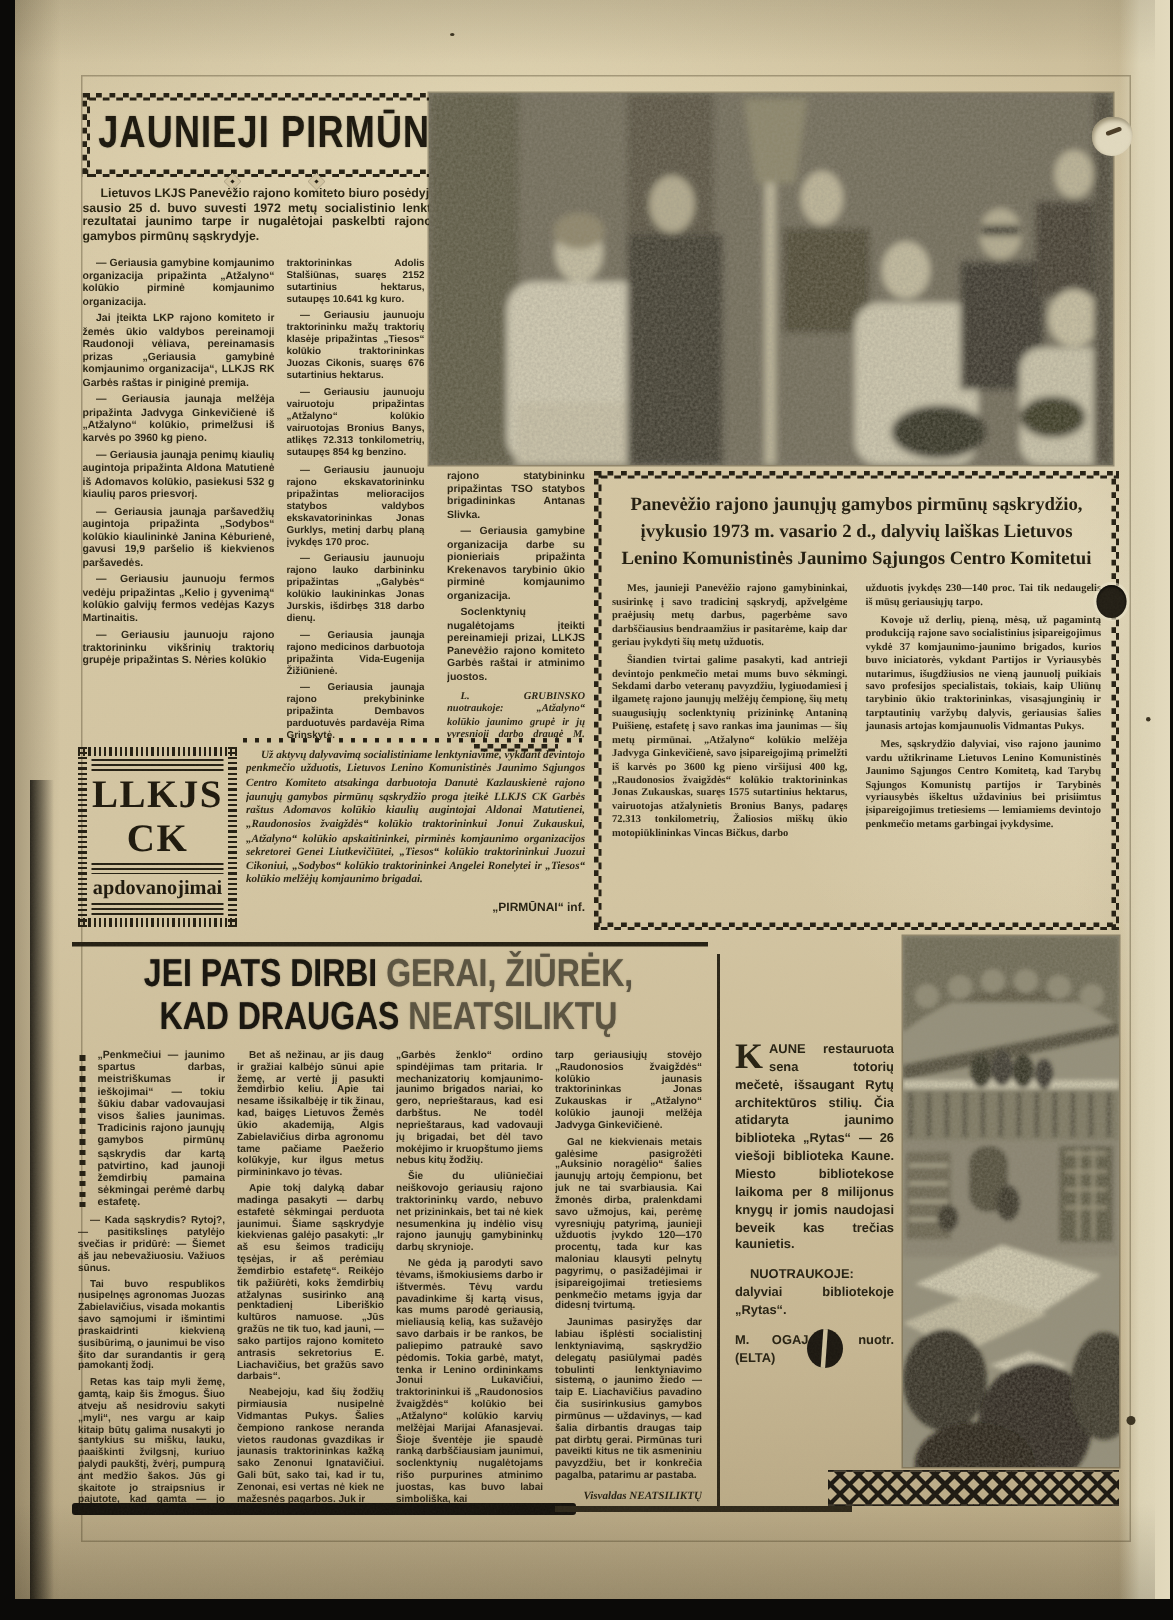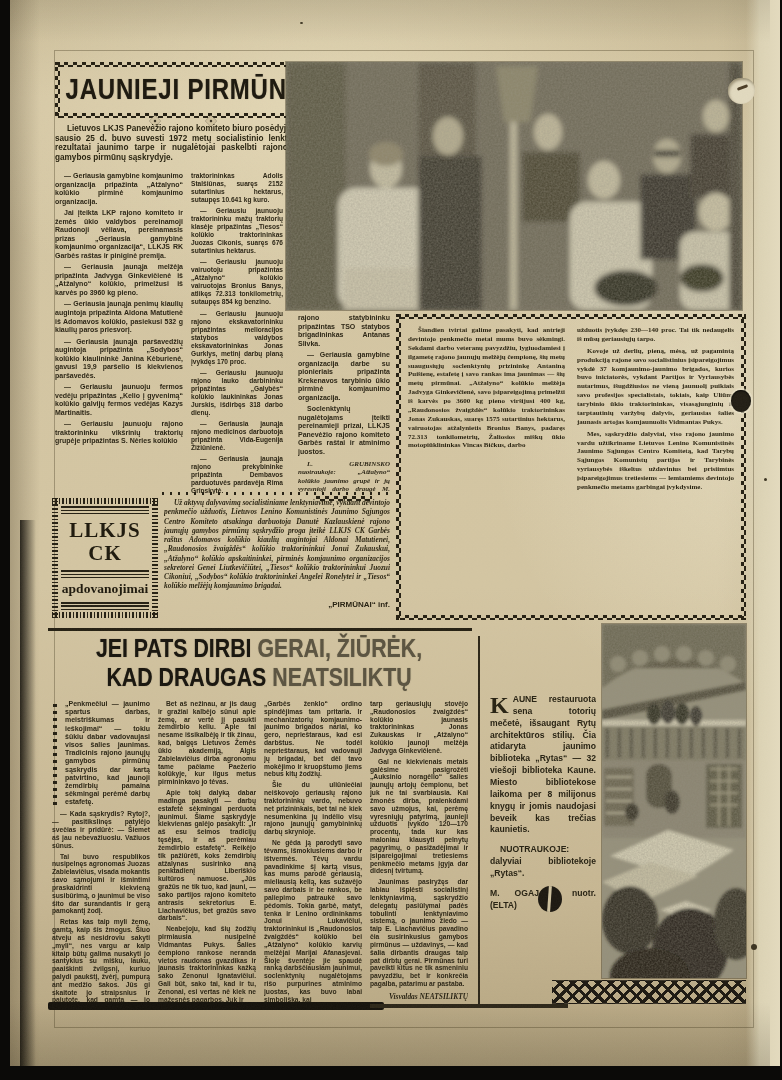--- a/index.html
+++ b/index.html
@@ -94,21 +94,21 @@
     background:repeating-linear-gradient(90deg,#241f12 0 2.5px, rgba(0,0,0,0) 2.5px 8px); }
   .awards-box { position:absolute; left:52px; top:498px; width:106px; height:120px; }
   .hatch-h { position:absolute; left:0; right:0; height:6px;
     background:repeating-linear-gradient(90deg,#241f12 0 1.5px, rgba(0,0,0,0) 1.5px 3.5px); }
   .hatch-h.top{top:0} .hatch-h.bot{bottom:0}
   .hatch-v { position:absolute; top:0; bottom:0; width:6px;
     background:repeating-linear-gradient(0deg,#241f12 0 1.5px, rgba(0,0,0,0) 1.5px 3.5px); }
   .hatch-v.lft{left:0} .hatch-v.rgt{right:0}
   .awards-box-inner { position:absolute; inset:8px 9px; display:flex; flex-direction:column; justify-content:space-between; }
   .trule { height:8px; background:repeating-linear-gradient(0deg,#241f12 0 1.3px, rgba(0,0,0,0) 1.3px 3.2px); }
-  .awards-t1 { font-family:"Liberation Serif", serif; font-weight:bold; font-size:21px;
+  .awards-t1 { font-family:"Liberation Serif", serif; font-weight:bold; font-size:26px;
     letter-spacing:1px; text-align:center; color:#1d180c; line-height:1.1; }
   .awards-t2 { font-family:"Liberation Serif", serif; font-weight:bold; font-size:13.5px;
     text-align:center; color:#1d180c; line-height:1.1; }
   .awards-text { position:absolute; left:164px; top:498px; width:226px; height:100px; overflow:hidden;
     font-family:"Liberation Serif", serif; font-style:italic; font-weight:bold;
     font-size:7.4px; line-height:1.25; text-align:justify; color:#2a2412; }
   .awards-text p { text-indent:10px; }
   .awards-credit { position:absolute; left:164px; top:600px; width:226px; text-align:right;
     font-weight:bold; font-size:8px; color:#241f10; }
 
@@ -257,22 +257,24 @@
     </g>
     <rect width="456" height="248" filter="url(#g1)"></rect>
   </svg>
 </div>
 
 <div class="letter-box">
   <div class="zzh top"></div>
   <div class="zzh bot"></div>
   <div class="zzv lft"></div>
   <div class="zzv rgt"></div>
+  <div class="letter-title">Panevėžio rajono jaunųjų gamybos pirmūnų sąskrydžio, įvykusio 1973 m. vasario 2 d., dalyvių laiškas Lietuvos Lenino Komunistinės Jaunimo Sąjungos Centro Komitetui</div>
   <div class="letter-cols">
     <div class="lcol lcol1">
+        <p>Mes, jaunieji Panevėžio rajono gamybininkai, susirinkę į savo tradicinį sąskrydį, apžvelgėme praėjusių metų darbus, pagerbėme savo darbščiausius bendraamžius ir pasitarėme, kaip dar geriau įvykdyti šių metų užduotis.</p>
         <p>Šiandien tvirtai galime pasakyti, kad antrieji devintojo penkmečio metai mums buvo sėkmingi. Sekdami darbo veteranų pavyzdžiu, lygiuodamiesi į ilgametę rajono jaunųjų melžėjų čempionę, šių metų suaugusiųjų soclenktynių prizininkę Antaniną Puišienę, estafetę į savo rankas ima jaunimas — šių metų pirmūnai. „Atžalyno“ kolūkio melžėja Jadvyga Ginkevičienė, savo įsipareigojimą primelžti iš karvės po 3600 kg pieno viršijusi 400 kg, „Raudonosios žvaigždės“ kolūkio traktorininkas Jonas Zukauskas, suaręs 1575 sutartinius hektarus, vairuotojas atžalynietis Bronius Banys, padaręs 72.313 tonkilometrių, Žaliosios miškų ūkio motopiūklininkas Vincas Bičkus, darbo</p>
       </div>
     <div class="lcol lcol2">
         <p>užduotis įvykdęs 230—140 proc. Tai tik nedaugelis iš mūsų geriausiųjų tarpo.</p>
         <p>Kovoje už derlių, pieną, mėsą, už pagamintą produkciją rajone savo socialistinius įsipareigojimus vykdė 37 komjaunimo-jaunimo brigados, kurios buvo iniciatorės, vykdant Partijos ir Vyriausybės nutarimus, išugdžiusios ne vieną jaunuolį puikiais savo profesijos specialistais, tokiais, kaip Uliūnų tarybinio ūkio traktorininkas, visasąjunginių ir tarptautinių varžybų dalyvis, geriausias šalies jaunasis artojas komjaunuolis Vidmantas Pukys.</p>
         <p>Mes, sąskrydžio dalyviai, viso rajono jaunimo vardu užtikriname Lietuvos Lenino Komunistinės Jaunimo Sąjungos Centro Komitetą, kad Tarybų Sąjungos Komunistų partijos ir Tarybinės vyriausybės iškeltus uždavinius bei prisiimtus įsipareigojimus tretiesiems — lemiamiems devintojo penkmečio metams garbingai įvykdysime.</p>
       </div>
   </div>
 </div>
 
@@ -332,21 +334,21 @@
       <p>tarp geriausiųjų stovėjo „Raudonosios žvaigždės“ kolūkio jaunasis traktorininkas Jonas Zukauskas ir „Atžalyno“ kolūkio jaunoji melžėja Jadvyga Ginkevičienė.</p>
       <p>Gal ne kiekvienais metais galėsime pasigrožėti „Auksinio noragėlio“ šalies jaunųjų artojų čempionu, bet juk ne tai svarbiausia. Kai žmonės dirba, pralenkdami savo užmojus, kai, perėmę vyresniųjų patyrimą, jaunieji užduotis įvykdo 120—170 procentų, tada kur kas maloniau klausyti pelnytų pagyrimų, o pasižadėjimai ir įsipareigojimai tretiesiems penkmečio metams įgyja dar didesnį tvirtumą.</p>
       <p>Jaunimas pasiryžęs dar labiau išplėsti socialistinį lenktyniavimą, sąskrydžio delegatų pasiūlymai padės tobulinti lenktyniavimo sistemą, o jaunimo žiedo — taip E. Liachavičius pavadino čia susirinkusius gamybos pirmūnus — uždavinys, — kad šalia dirbantis draugas taip pat dirbtų gerai. Pirmūnas turi paveikti kitus ne tik asmeniniu pavyzdžiu, bet ir konkrečia pagalba, patarimu ar pastaba.</p>
     </div>
   <div class="byline">Visvaldas NEATSILIKTŲ</div>
 </div>
 
 <div class="vrule"></div>
 
 <div class="kaunas">
-  <p><span class="dropcap">K</span><span>AUNE restauruota sena totorių mečetė, išsaugant Rytų architektūros stilių. Čia atidaryta jaunimo biblioteka „Rytas“ — 32 viešoji biblioteka Kaune. Miesto bibliotekose laikoma per 8 milijonus knygų ir jomis naudojasi beveik kas trečias kaunietis.</span></p>
+  <p><span class="dropcap">K</span><span>AUNE restauruota sena totorių mečetė, išsaugant Rytų architektūros stilių. Čia atidaryta jaunimo biblioteka „Rytas“ — 26 viešoji biblioteka Kaune. Miesto bibliotekose laikoma per 8 milijonus knygų ir jomis naudojasi beveik kas trečias kaunietis.</span></p>
   <p class="cap">NUOTRAUKOJE: dalyviai bibliotekoje „Rytas“.</p>
   <p>M. OGAJAUS nuotr. (ELTA)</p>
 </div>
 <div class="split-circle"></div>
 
 <div class="photo-bottom">
   <svg viewBox="0 0 144 354" preserveAspectRatio="none">
     <defs>
       <filter id="g2" x="0" y="0" width="100%" height="100%">
         <feTurbulence type="fractalNoise" baseFrequency="0.6" numOctaves="2" result="n2"></feTurbulence>

